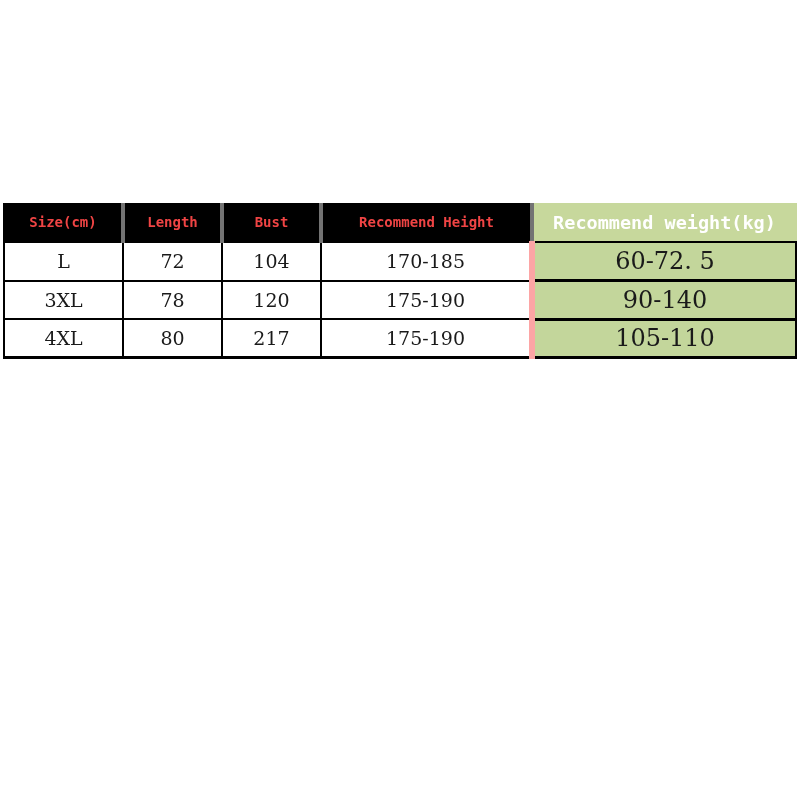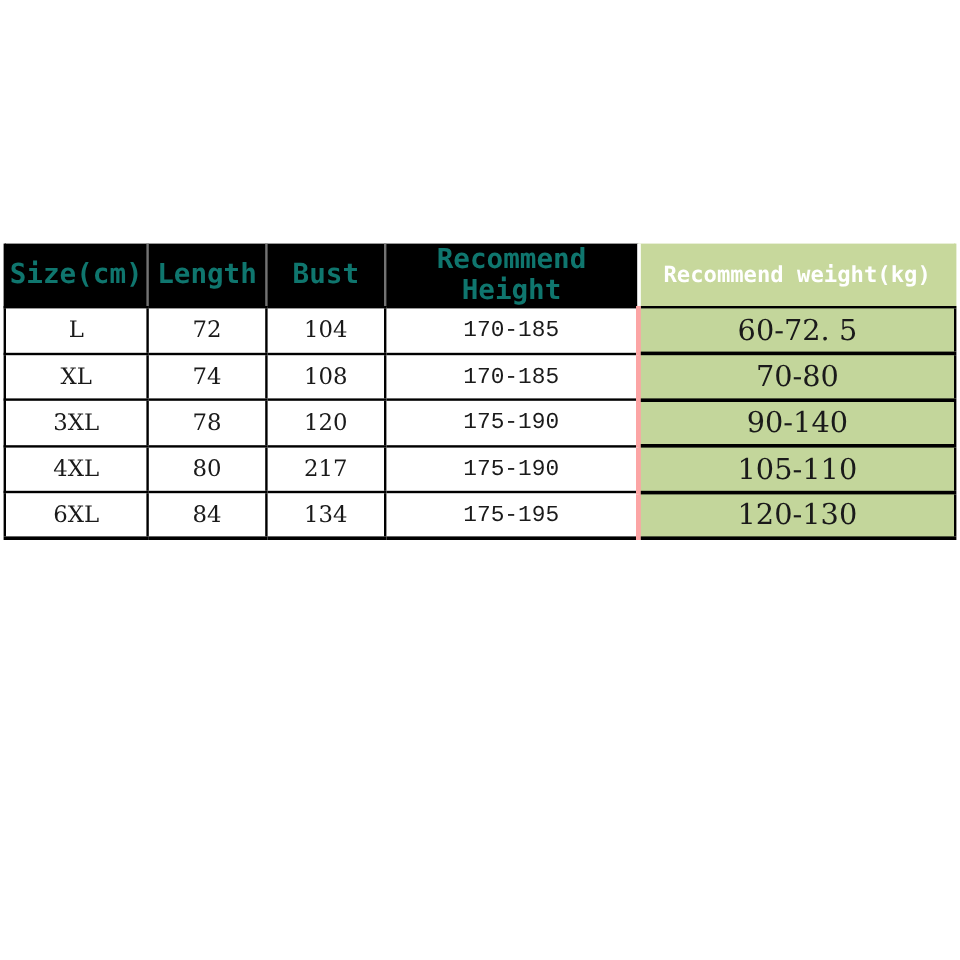--- a/index.html
+++ b/index.html
@@ -36,27 +36,27 @@
     text-align: center;
     vertical-align: middle;
     box-sizing: border-box;
   }
 
   
   .hdr-row { height: 39px; }
 
   .hdr {
     background: #000000;
-    color: #0f766e;
+    color: #ef4444;
     font-family: "DejaVu Sans Mono", "Liberation Mono", monospace;
-    font-size: 23px;
+    font-size: 14px;
     font-weight: 700;
     letter-spacing: 0px;
     height: 39px;
-    border-right: 2px solid #737373;
+    border-right: 4px solid #737373;
     border-bottom: 2px solid #000000;
   }
 
   .hdr.hdr-first { border-left: 2px solid #000000; }
 
   .hdr.hdr-weight {
     background: #c7d89c;
     color: #ffffff;
     border-right: 2px solid #c7d89c;
     border-left: 3px solid #ffffff;
@@ -70,21 +70,21 @@
     background: #ffffff;
     color: #1a1a1a;
     font-family: "DejaVu Serif", "Liberation Serif", serif;
     font-size: 19px;
     font-weight: 400;
     height: 38.5px;
     border-left: 2px solid #000000;
     border-bottom: 2px solid #000000;
   }
 
-  .cell.cell-last-plain { border-right: 4px solid #fca5a5; font-family: Liberation Mono, monospace; }
+  .cell.cell-last-plain { border-right: 6px solid #fca5a5; }
 
   .cell.cell-weight {
     background: #c3d69b;
     border-left: 2px solid #000000;
     border-right: 2px solid #000000;
     border-bottom: 3px solid #000000;
     font-size: 24px;
   }
 
   tr.data-row:last-child .cell { border-bottom: 3px solid #000000; }
@@ -116,50 +116,36 @@
     <tbody>
 
       <tr class="data-row">
         <td class="cell">L</td>
         <td class="cell">72</td>
         <td class="cell">104</td>
         <td class="cell cell-last-plain">170-185</td>
         <td class="cell cell-weight">60-72. 5</td>
       </tr>
 
-      <tr class="data-row">
-        <td class="cell">XL</td>
-        <td class="cell">74</td>
-        <td class="cell">108</td>
-        <td class="cell cell-last-plain">170-185</td>
-        <td class="cell cell-weight">70-80</td>
-      </tr>
 
 
       <tr class="data-row">
         <td class="cell">3XL</td>
         <td class="cell">78</td>
         <td class="cell">120</td>
         <td class="cell cell-last-plain">175-190</td>
         <td class="cell cell-weight">90-140</td>
       </tr>
 
       <tr class="data-row">
         <td class="cell">4XL</td>
         <td class="cell">80</td>
         <td class="cell">217</td>
         <td class="cell cell-last-plain">175-190</td>
         <td class="cell cell-weight">105-110</td>
       </tr>
 
 
-      <tr class="data-row">
-        <td class="cell">6XL</td>
-        <td class="cell">84</td>
-        <td class="cell">134</td>
-        <td class="cell cell-last-plain">175-195</td>
-        <td class="cell cell-weight">120-130</td>
-      </tr>
 
     </tbody>
   </table>
 
 </div>
 
 </body></html>

